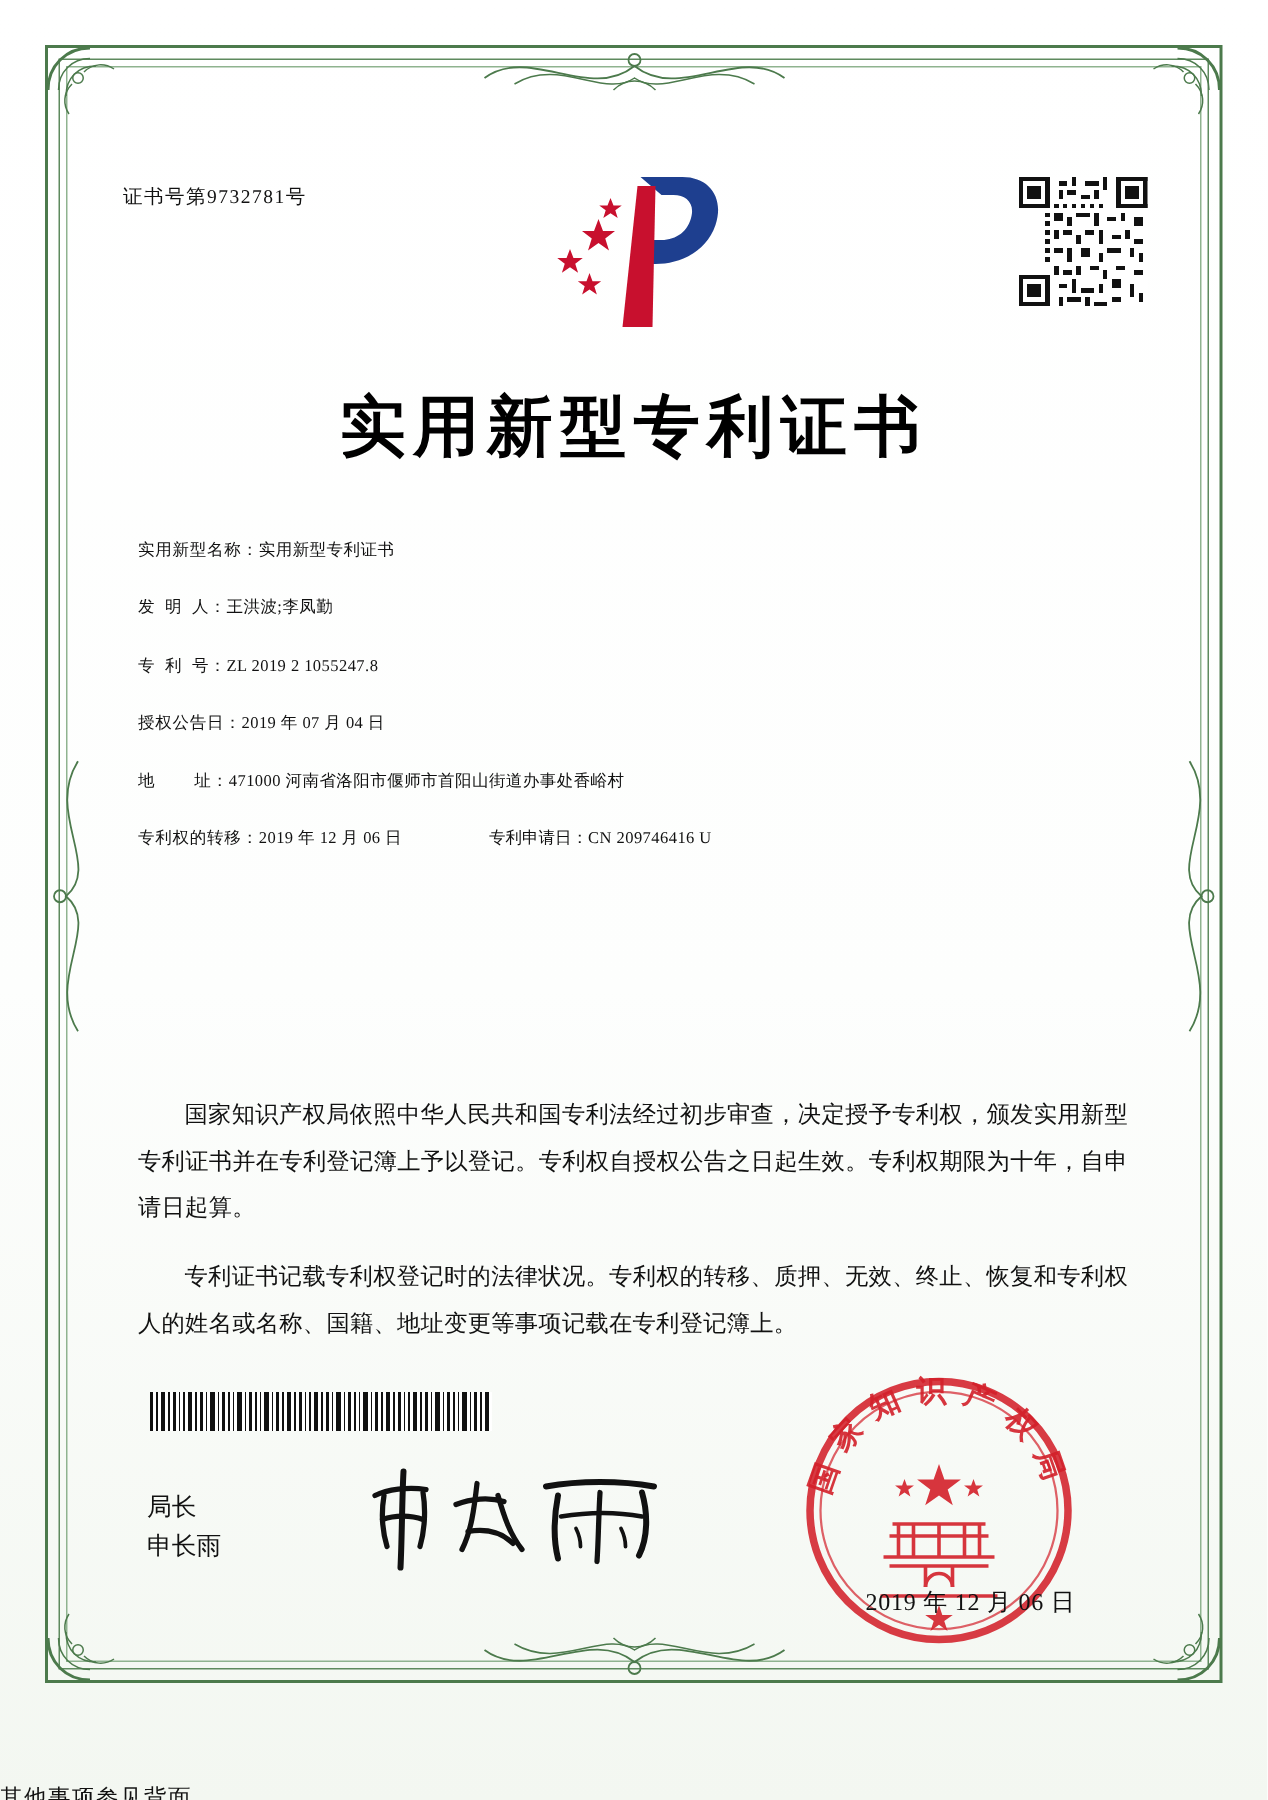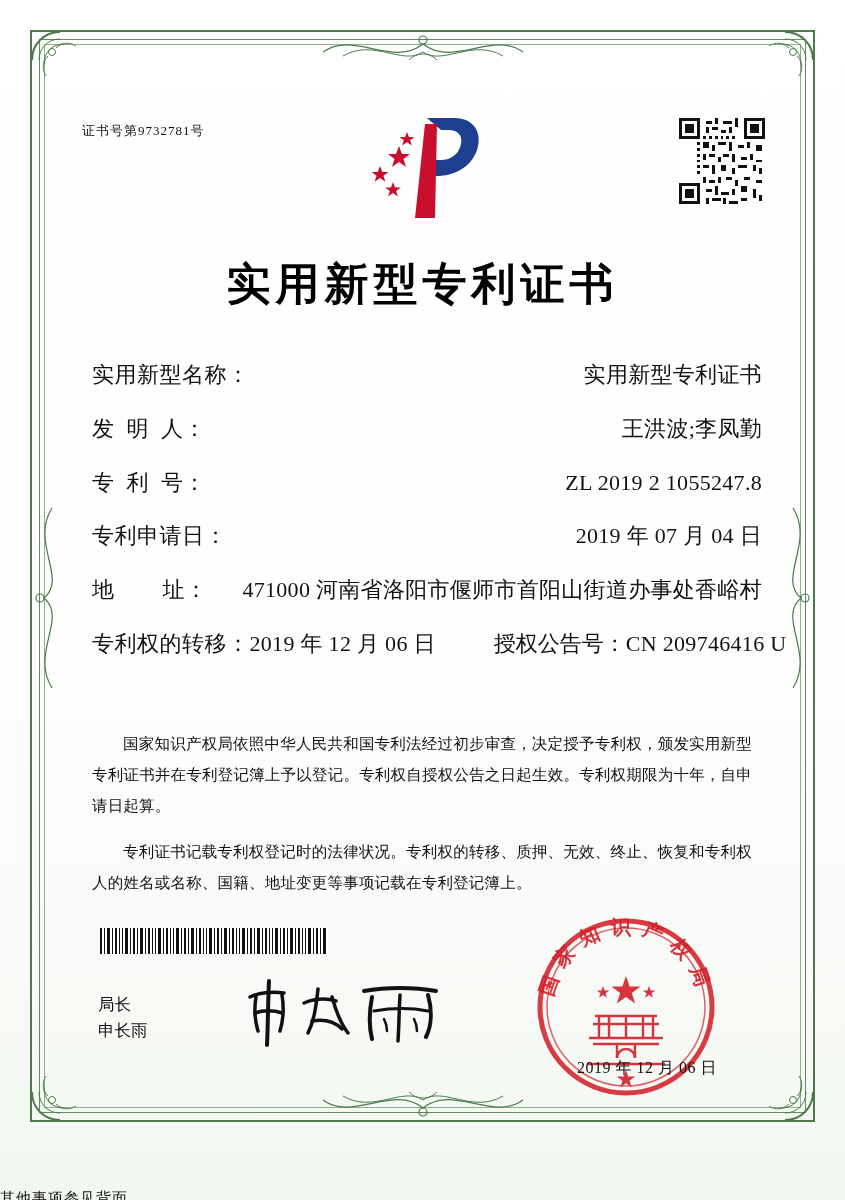--- a/index.html
+++ b/index.html
@@ -120,23 +120,22 @@
     color: #000;
     font-family: "DejaVu Serif", "Liberation Serif", serif;
   }
 
   
   .fields {
     position: absolute;
     left: 92px;
     top: 360px;
     width: 670px;
-    font-size: 22px;
-    color: #111;
-    text-align: right;
+    font-size: 11px;
+    color: #111;
   }
   .field-row {
     display: flex;
     align-items: baseline;
     margin-bottom: 23px;
     line-height: 1.4;
   }
   .field-label {
     flex: 0 0 auto;
     white-space: pre;
@@ -433,31 +432,31 @@
     </div>
     <div class="field-row">
       <span class="field-label">发  明  人：</span>
       <span class="field-value">王洪波;李凤勤</span>
     </div>
     <div class="field-row">
       <span class="field-label">专  利  号：</span>
       <span class="field-value">ZL 2019 2 1055247.8</span>
     </div>
     <div class="field-row">
-      <span class="field-label">专利申请日：</span>
+      <span class="field-label">授权公告日：</span>
       <span class="field-value">2019 年 07 月 04 日</span>
     </div>
     <div class="field-row">
       <span class="field-label">地        址：</span>
       <span class="field-value">471000 河南省洛阳市偃师市首阳山街道办事处香峪村</span>
     </div>
     <div class="field-row dual">
       <span class="field-label">专利权的转移：</span>
       <span class="field-value">2019 年 12 月 06 日</span>
-      <span class="field-label2">授权公告号：</span>
+      <span class="field-label2">专利申请日：</span>
       <span class="field-value">CN 209746416 U</span>
     </div>
   </div>
 
   <div class="paras">
     <p class="para">国家知识产权局依照中华人民共和国专利法经过初步审查，决定授予专利权，颁发实用新型专利证书并在专利登记簿上予以登记。专利权自授权公告之日起生效。专利权期限为十年，自申请日起算。</p>
     <p class="para">专利证书记载专利权登记时的法律状况。专利权的转移、质押、无效、终止、恢复和专利权人的姓名或名称、国籍、地址变更等事项记载在专利登记簿上。</p>
   </div>
 
   <div class="barcode">

